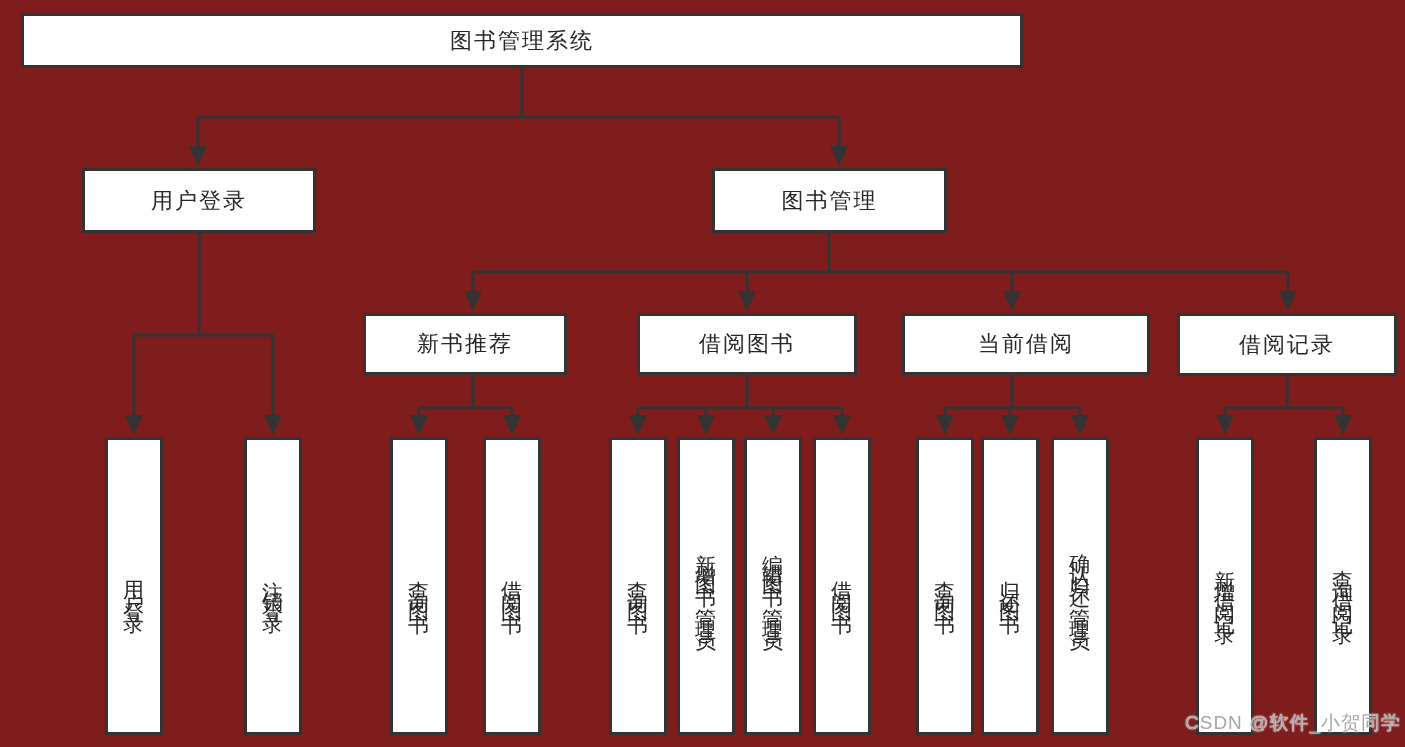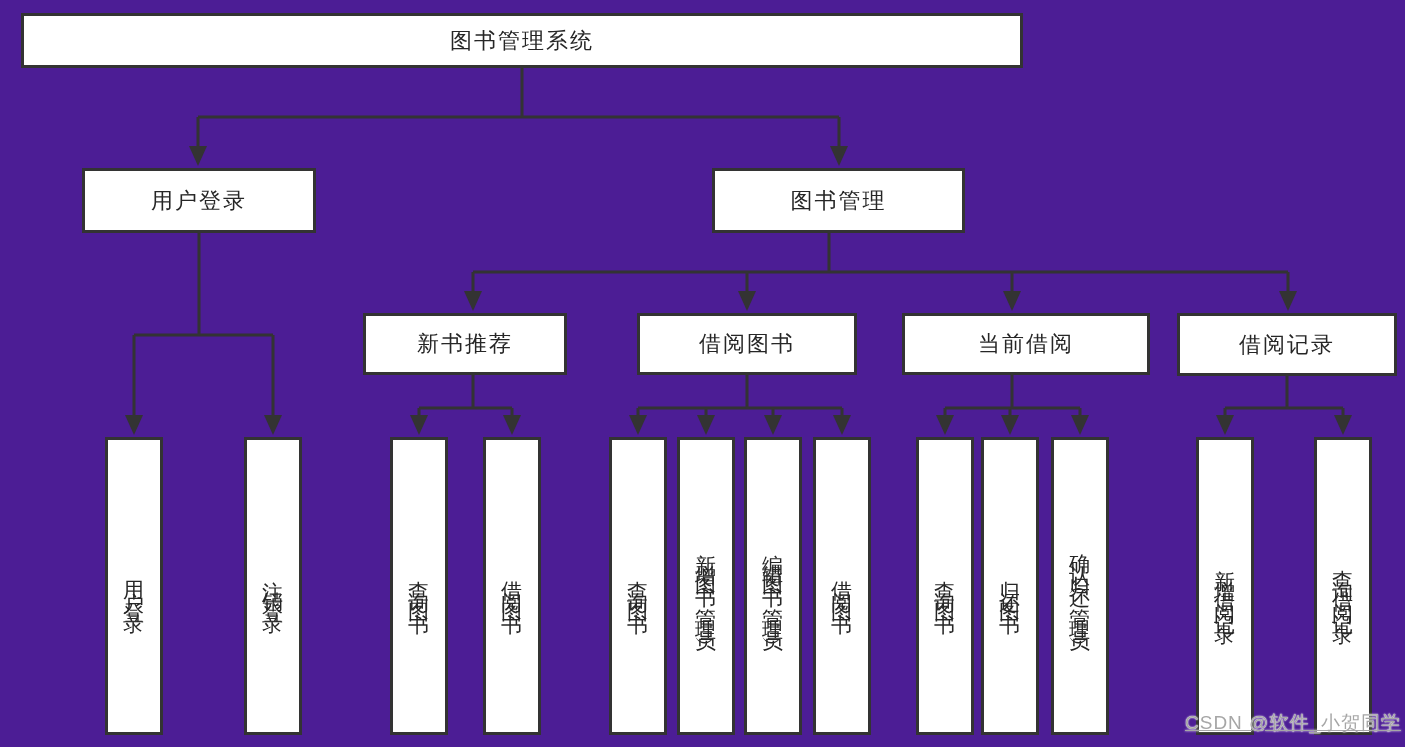--- a/index.html
+++ b/index.html
@@ -1,33 +1,32 @@
 <!DOCTYPE html>
 <html><head>
 <meta charset="utf-8">
 <style>
   html,body { margin:0; padding:0; background:#ffffff; }
   .stage {
-    position:relative; width:1405px; height:747px; background:#4c1d95;
+    position:relative; width:1405px; height:747px; background:#7f1d1d;
     font-family:"Liberation Sans","DejaVu Sans",sans-serif; color:#262626;
     overflow:hidden;
   }
   svg.connectors { position:absolute; left:0; top:0; width:1405px; height:747px; }
   .box {
     position:absolute; box-sizing:border-box; background:#ffffff;
     border:3px solid #333333; display:flex; align-items:center; justify-content:center;
   }
   .h-box { font-size:22px; letter-spacing:2px; }
   .v-box { font-size:21px; }
   .v-box .vtext { writing-mode:vertical-rl; letter-spacing:11px; line-height:1; }
   .watermark {
     position:absolute; left:1185px; top:710px; white-space:nowrap;
     font-size:19px; color:#a6a6a6; letter-spacing:1px; z-index:5;
     text-shadow:0 0 2px #ffffff, 0 0 1px #ffffff;
-    text-decoration:underline;
   }
 </style>
 </head>
 <body>
 
 <div class="stage">
 
   <svg class="connectors" viewBox="0 0 1405 747" xmlns="http://www.w3.org/2000/svg">
     <path fill="none" stroke="#333333" stroke-width="3" d="
       M522 68 V118  M198 117 H839  M198 117 V148  M839 117 V148
@@ -60,21 +59,21 @@
     </g>
   </svg>
 
   <div class="box h-box" style="left:21px;top:13px;width:1002px;height:55px">
     <span>图书管理系统</span>
   </div>
 
   <div class="box h-box" style="left:82px;top:168px;width:234px;height:65px">
     <span>用户登录</span>
   </div>
-  <div class="box h-box" style="left:712px;top:168px;width:253px;height:65px">
+  <div class="box h-box" style="left:712px;top:168px;width:235px;height:65px">
     <span>图书管理</span>
   </div>
 
   <div class="box h-box" style="left:363px;top:313px;width:204px;height:62px">
     <span>新书推荐</span>
   </div>
   <div class="box h-box" style="left:637px;top:313px;width:220px;height:62px">
     <span>借阅图书</span>
   </div>
   <div class="box h-box" style="left:902px;top:313px;width:248px;height:62px">

